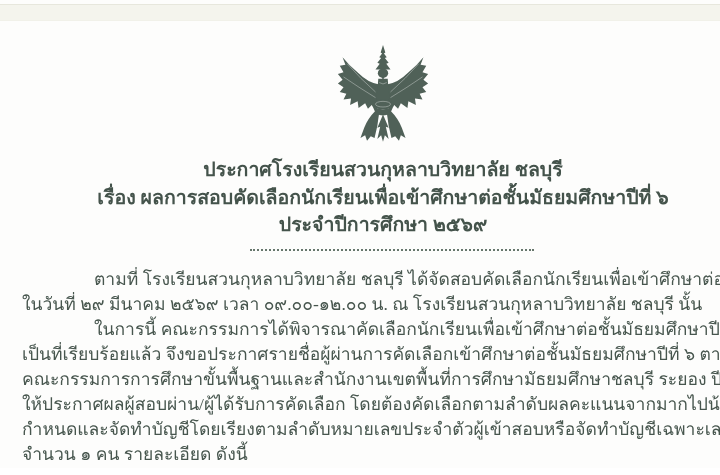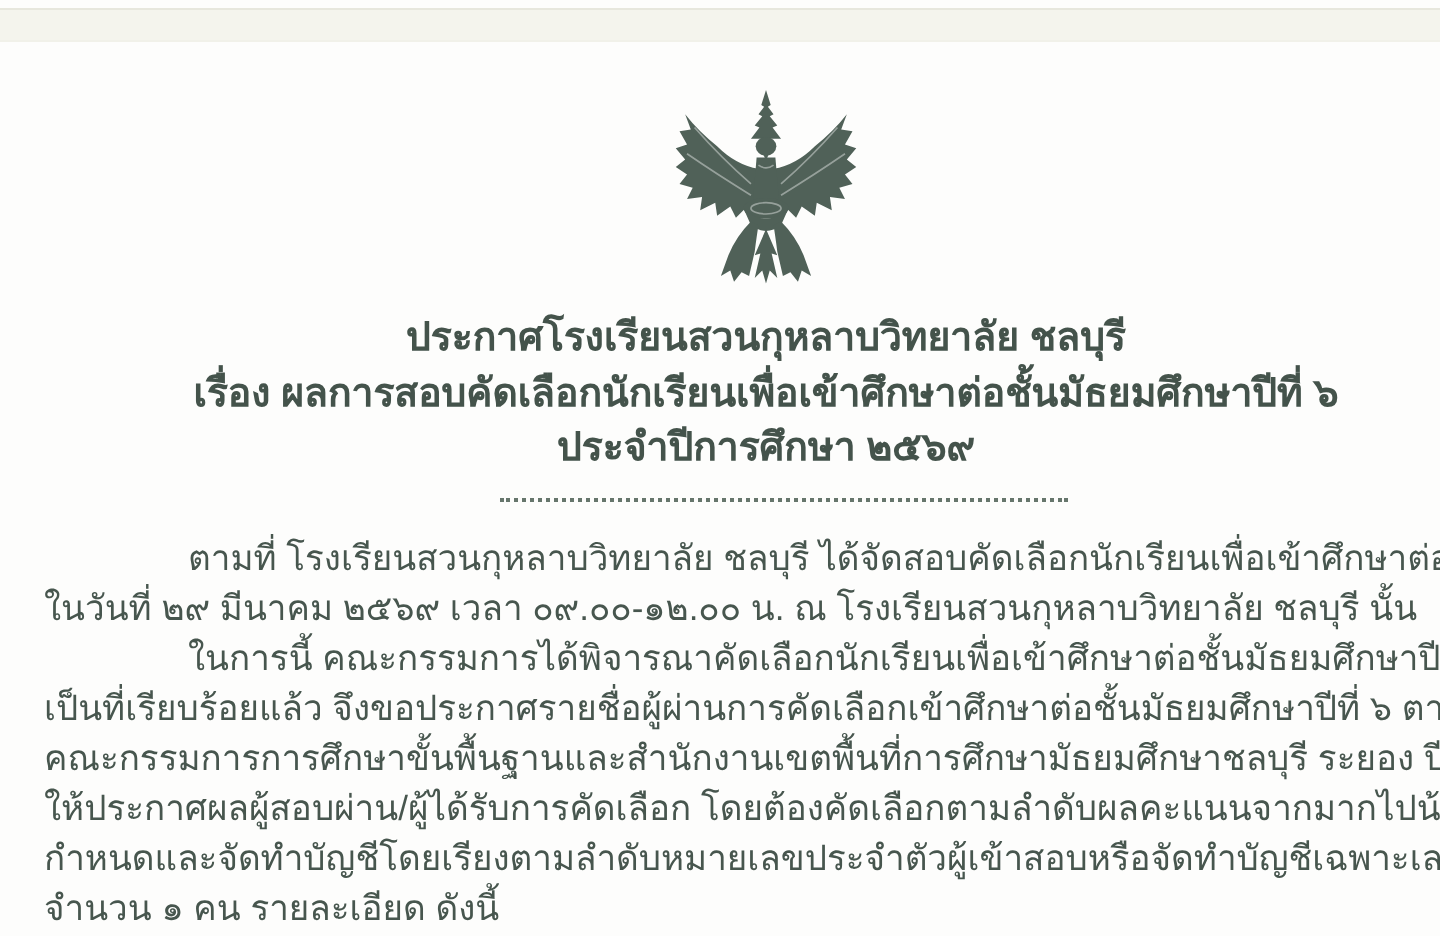--- a/index.html
+++ b/index.html
@@ -1,21 +1,21 @@
 <!DOCTYPE html>
 <html><head>
 <meta charset="utf-8">
 <style>
   html,body{margin:0;padding:0;background:#ffffff;}
   .page{
     position:relative;
     width:720px;height:468px;
     background:#fdfdfc;
     overflow:hidden;
-    font-family:Liberation Sans, sans-serif;
+    font-family:Liberation Serif, serif;
     color:#47564e;
   }
   .scan-band{
     position:absolute;top:4px;left:0;right:0;height:15px;
     background:#f4f4ed;
     border-top:1px solid #e7e7dd;
     border-bottom:1px solid #f1f1e9;
   }
   .emblem{
     position:absolute;left:336px;top:44px;width:94px;height:110px;

